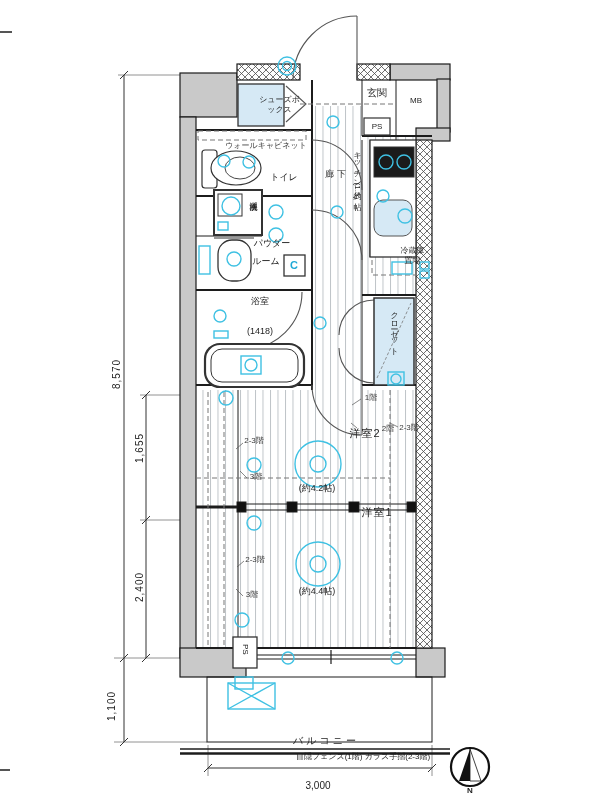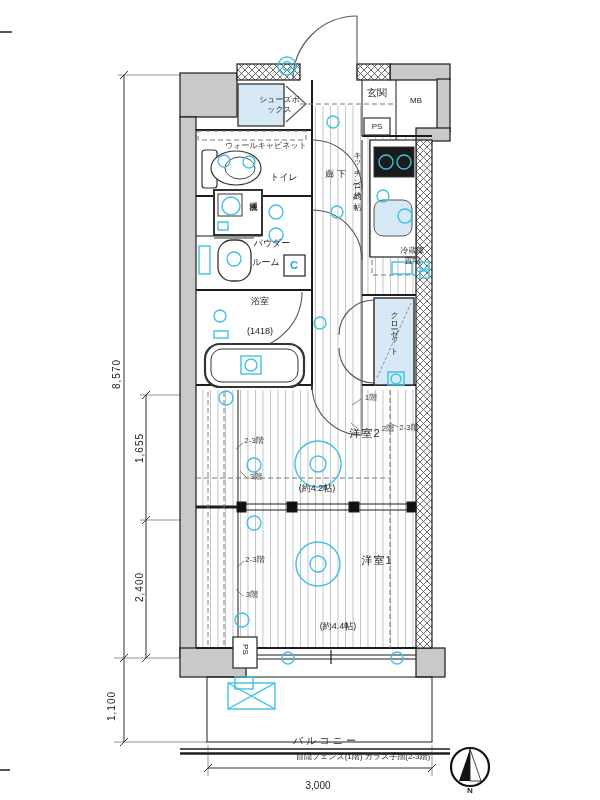--- a/index.html
+++ b/index.html
@@ -176,30 +176,30 @@
 <div class="lbl s10" style="left:377px;top:93px;">玄関</div>
 <div class="lbl s8 wrap" style="left:261px;top:105px;width:42px;">シューズボックス</div>
 <div class="lbl s8" style="left:416px;top:101px;">MB</div>
 <div class="lbl s8" style="left:377px;top:127px;">PS</div>
 <div class="lbl" style="left:284px;top:177px;">トイレ</div>
 <div class="lbl s8 gray" style="left:266px;top:146px;">ウォールキャビネット</div>
 <div class="lbl sp" style="left:337px;top:174px;">廊下</div>
 <div class="lbl s8 vt" style="left:352px;top:146px;">キッチン(約1.5帖)</div>
 <div class="lbl s8 vt" style="left:248px;top:196px;">洗濯機</div>
 <div class="lbl" style="left:272px;top:243px;text-align:right;">パウダー</div>
-<div class="lbl" style="left:266px;top:262px;">ルーム</div>
+<div class="lbl" style="left:266px;top:262px;font-family:Liberation Mono, monospace;">ルーム</div>
 <div class="lbl cyan" style="left:294px;top:266px;">C</div>
 <div class="lbl" style="left:260px;top:301px;">浴室</div>
 <div class="lbl" style="left:260px;top:331px;">(1418)</div>
 <div class="lbl s8 wrap" style="left:394px;top:256px;width:30px;">冷蔵庫置場</div>
 <div class="lbl s8 vt" style="left:389px;top:306px;">クローゼット</div>
 <div class="lbl s11" style="left:318px;top:434px;">洋室2</div>
 <div class="lbl" style="left:317px;top:488px;">(約4.2帖)</div>
-<div class="lbl s11" style="left:316px;top:561px;padding-left:28px;">洋室1</div>
-<div class="lbl" style="left:317px;top:626px;margin-left:21px;">(約4.4帖)</div>
+<div class="lbl s11" style="left:316px;top:513px;padding-left:28px;">洋室1</div>
+<div class="lbl" style="left:317px;top:591px;">(約4.4帖)</div>
 <div class="lbl s10 sp" style="left:326px;top:710px;margin-top:31px;">バルコニー</div>
 <div class="lbl s8 vt" style="left:240px;top:644px;">PS</div>
 <div class="lbl s8" style="left:323px;top:757px;margin-left:40px;">目隠フェンス(1階) ガラス手摺(2-3階)</div>
 <div class="lbl s8" style="left:470px;top:791px;font-weight:bold;">N</div>
 
 <div class="lbl s8 gray" style="left:371px;top:398px;">1階</div>
 <div class="lbl s8 gray" style="left:388px;top:429px;text-align:right;">2階</div>
 <div class="lbl s8 gray" style="left:409px;top:428px;">2-3階</div>
 <div class="lbl s8 gray" style="left:254px;top:441px;">2-3階</div>
 <div class="lbl s8 gray" style="left:256px;top:477px;">3階</div>

